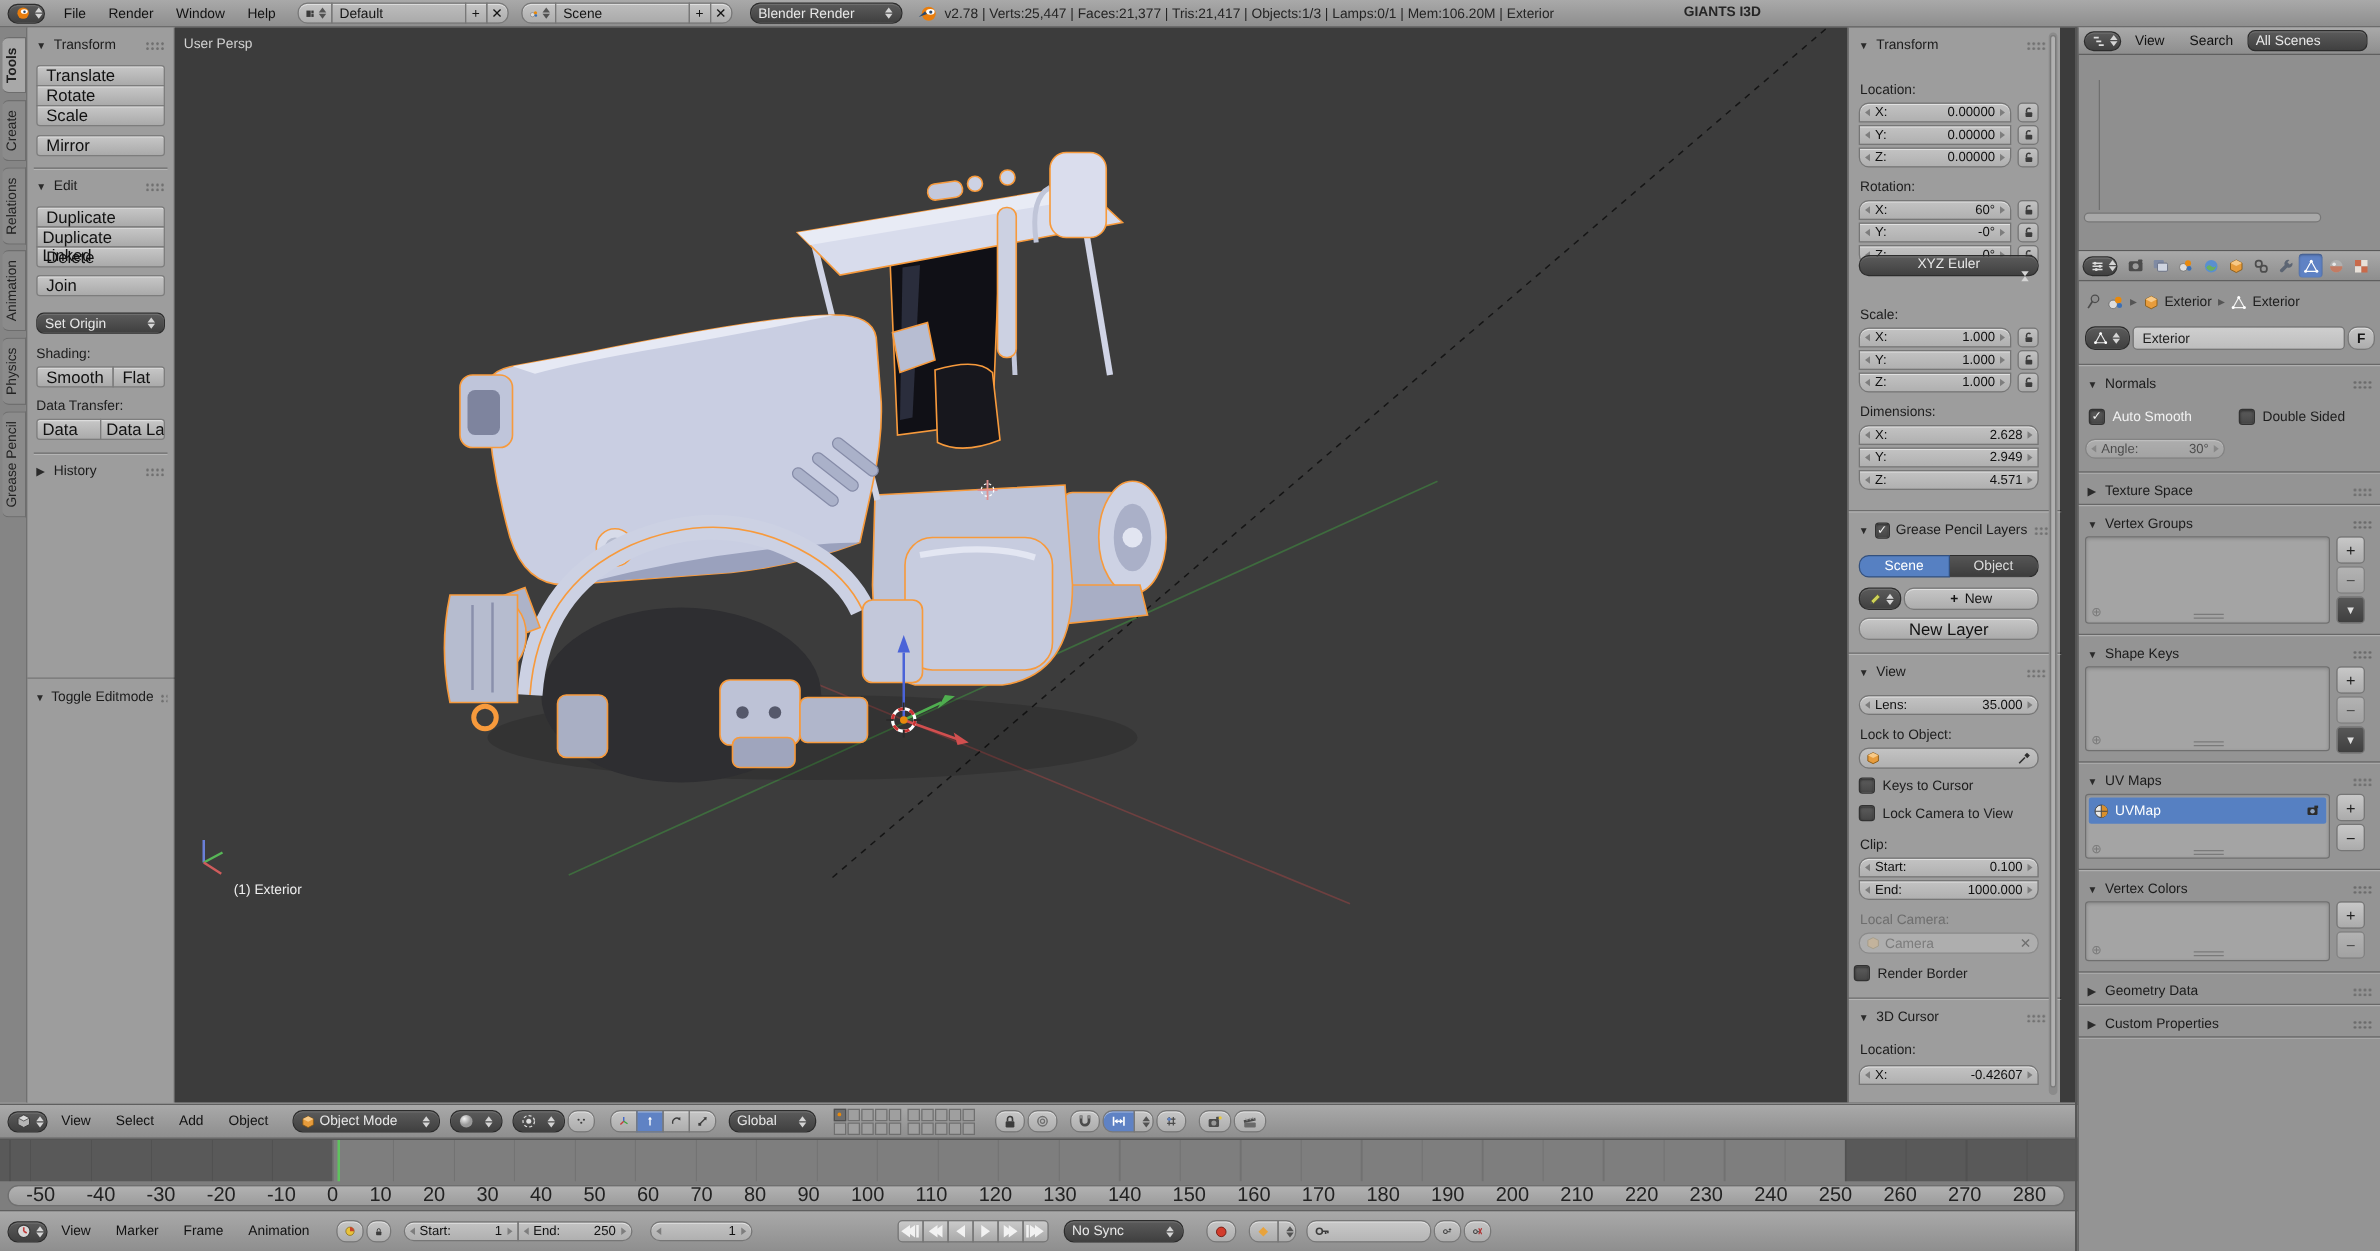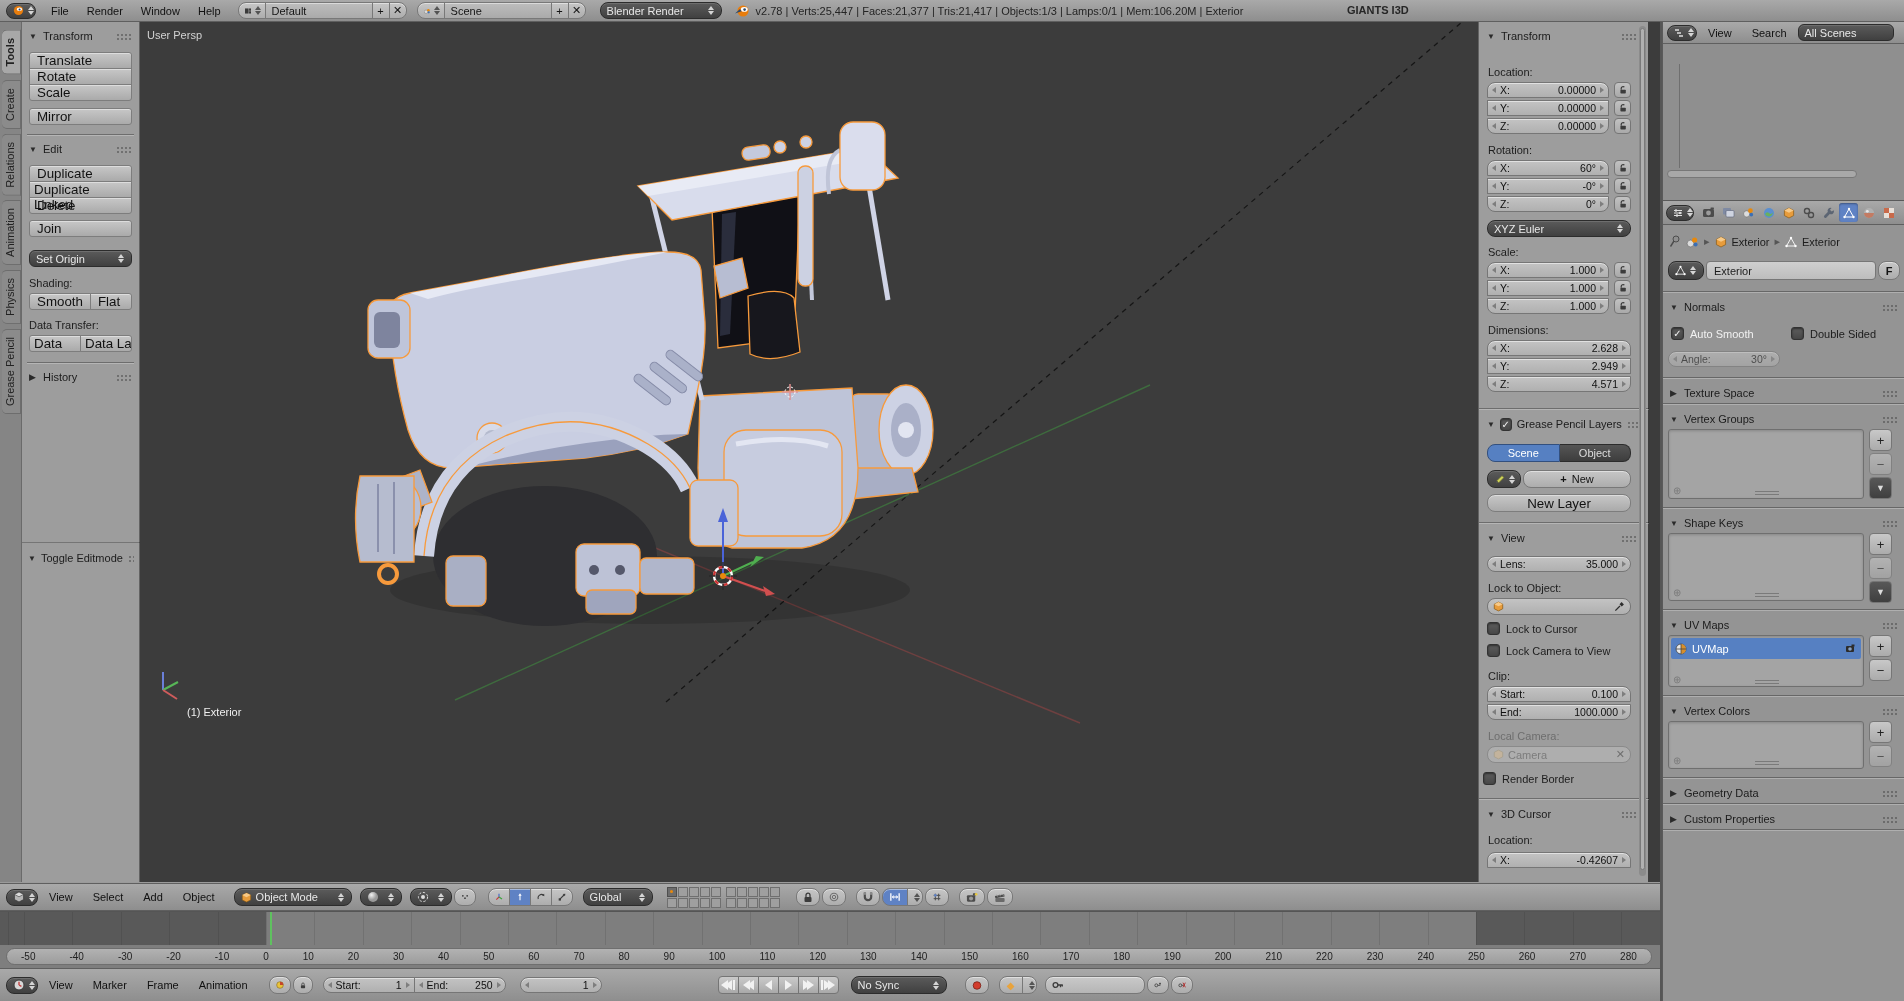--- a/index.html
+++ b/index.html
@@ -62,21 +62,21 @@
     font-size:10px; line-height:11px; text-align:center; display:inline-block; }
   .nlab { color:#1d1d1d; font-size:11px; }
   .npan-row { position:absolute; left:8px; width:144px; display:flex; }
   .plist { position:absolute; background:#a4a4a4; border:1px solid #6f6f6f; border-radius:3px; box-shadow:inset 0 1px 3px rgba(0,0,0,.18); }
   .sbtn { position:absolute; width:23px; height:22px; border:1px solid #767676; border-radius:4px;
     background:linear-gradient(#c8c8c8,#ababab); font-size:13px; color:#222; display:flex; align-items:center; justify-content:center; }
   .sbtn.dark { background:linear-gradient(#585858,#3f3f3f); color:#ddd; font-size:9px; }
   .ptab { width:19px; height:19px; display:flex; align-items:center; justify-content:center; border-radius:3px; }
   .ptab.active { background:#5f82c4; box-shadow:inset 0 1px 2px rgba(0,0,0,.35); }
   
-  .rnum { font-size:10px; color:#222; }
+  .rnum { font-size:16px; color:#222; }
   .pbtn { width:21px; height:18px; border:1px solid #757575; background:linear-gradient(#cacaca,#a9a9a9);
     display:flex; align-items:center; justify-content:center; }
   .pbtn:first-child { border-radius:4px 0 0 4px; } .pbtn + .pbtn { margin-left:-1px; } .pbtn:last-child { border-radius:0 4px 4px 0; }
   .tri-r { width:0; height:0; border-left:7px solid #f2f2f2; border-top:5px solid transparent; border-bottom:5px solid transparent; }
   .tri-l { width:0; height:0; border-right:7px solid #f2f2f2; border-top:5px solid transparent; border-bottom:5px solid transparent; }
   .bar-v { width:2.5px; height:10px; background:#f2f2f2; }
   svg { display:block; }
   .icn { display:inline-flex; align-items:center; justify-content:center; }
 </style>
 </head>
@@ -413,21 +413,21 @@
           <span class="val">0°</span>
         </span>
         <span style="width:5px"></span>
         <span class="lockb">
           <svg width="10" height="10" viewBox="0 0 10 10">
             <rect x="2.4" y="4.8" width="5.4" height="3.8" rx="0.8" fill="#3c3c3c"></rect>
             <path d="M3.2 4.8 V3.4 A1.9 1.9 0 0 1 6.4 2.1" fill="none" stroke="#3c3c3c" stroke-width="1.2"></path>
           </svg>
         </span>
       </div>
-    <span class="dpill abs" style="left:8px;top:198px;width:144px;">
+    <span class="dpill abs" style="left:8px;top:182px;width:144px;flex-direction:column;">
       <span>XYZ Euler</span>
         <span class="spin"></span>
       </span>
     <div class="nlab abs" style="left:9px;top:224px;">Scale:</div>
     <div class="npan-row" style="top:240px;">
         <span class="fld f-top" style="flex:1;">
           <span>X:</span>
           <span class="val">1.000</span>
         </span>
         <span style="width:5px"></span>
@@ -532,21 +532,21 @@
         </span>
       <span class="icn" style="margin-left:auto;">
           <svg width="11" height="11" viewBox="0 0 12 12">
             <path d="M1.5 10.5 6.5 5.5" stroke="#2e2e2e" stroke-width="1.4"></path>
             <path d="M6 3.5 8.5 6 10.8 3.7 8.3 1.2z" fill="#2e2e2e"></path>
           </svg>
         </span>
     </div>
     <div class="abs" style="left:8px;top:600px;display:flex;align-items:center;gap:6px;">
       <span class="chk"></span>
-      <span class="nlab">Lock to Cursor</span>
+      <span class="nlab">Keys to Cursor</span>
       </div>
     <div class="abs" style="left:8px;top:622px;display:flex;align-items:center;gap:6px;">
       <span class="chk"></span>
       <span class="nlab">Lock Camera to View</span>
       </div>
     <div class="nlab abs" style="left:9px;top:648px;">Clip:</div>
     <div class="npan-row" style="top:664px;">
         <span class="fld f-top" style="flex:1;">
           <span>Start:</span>
           <span class="val">0.100</span>

